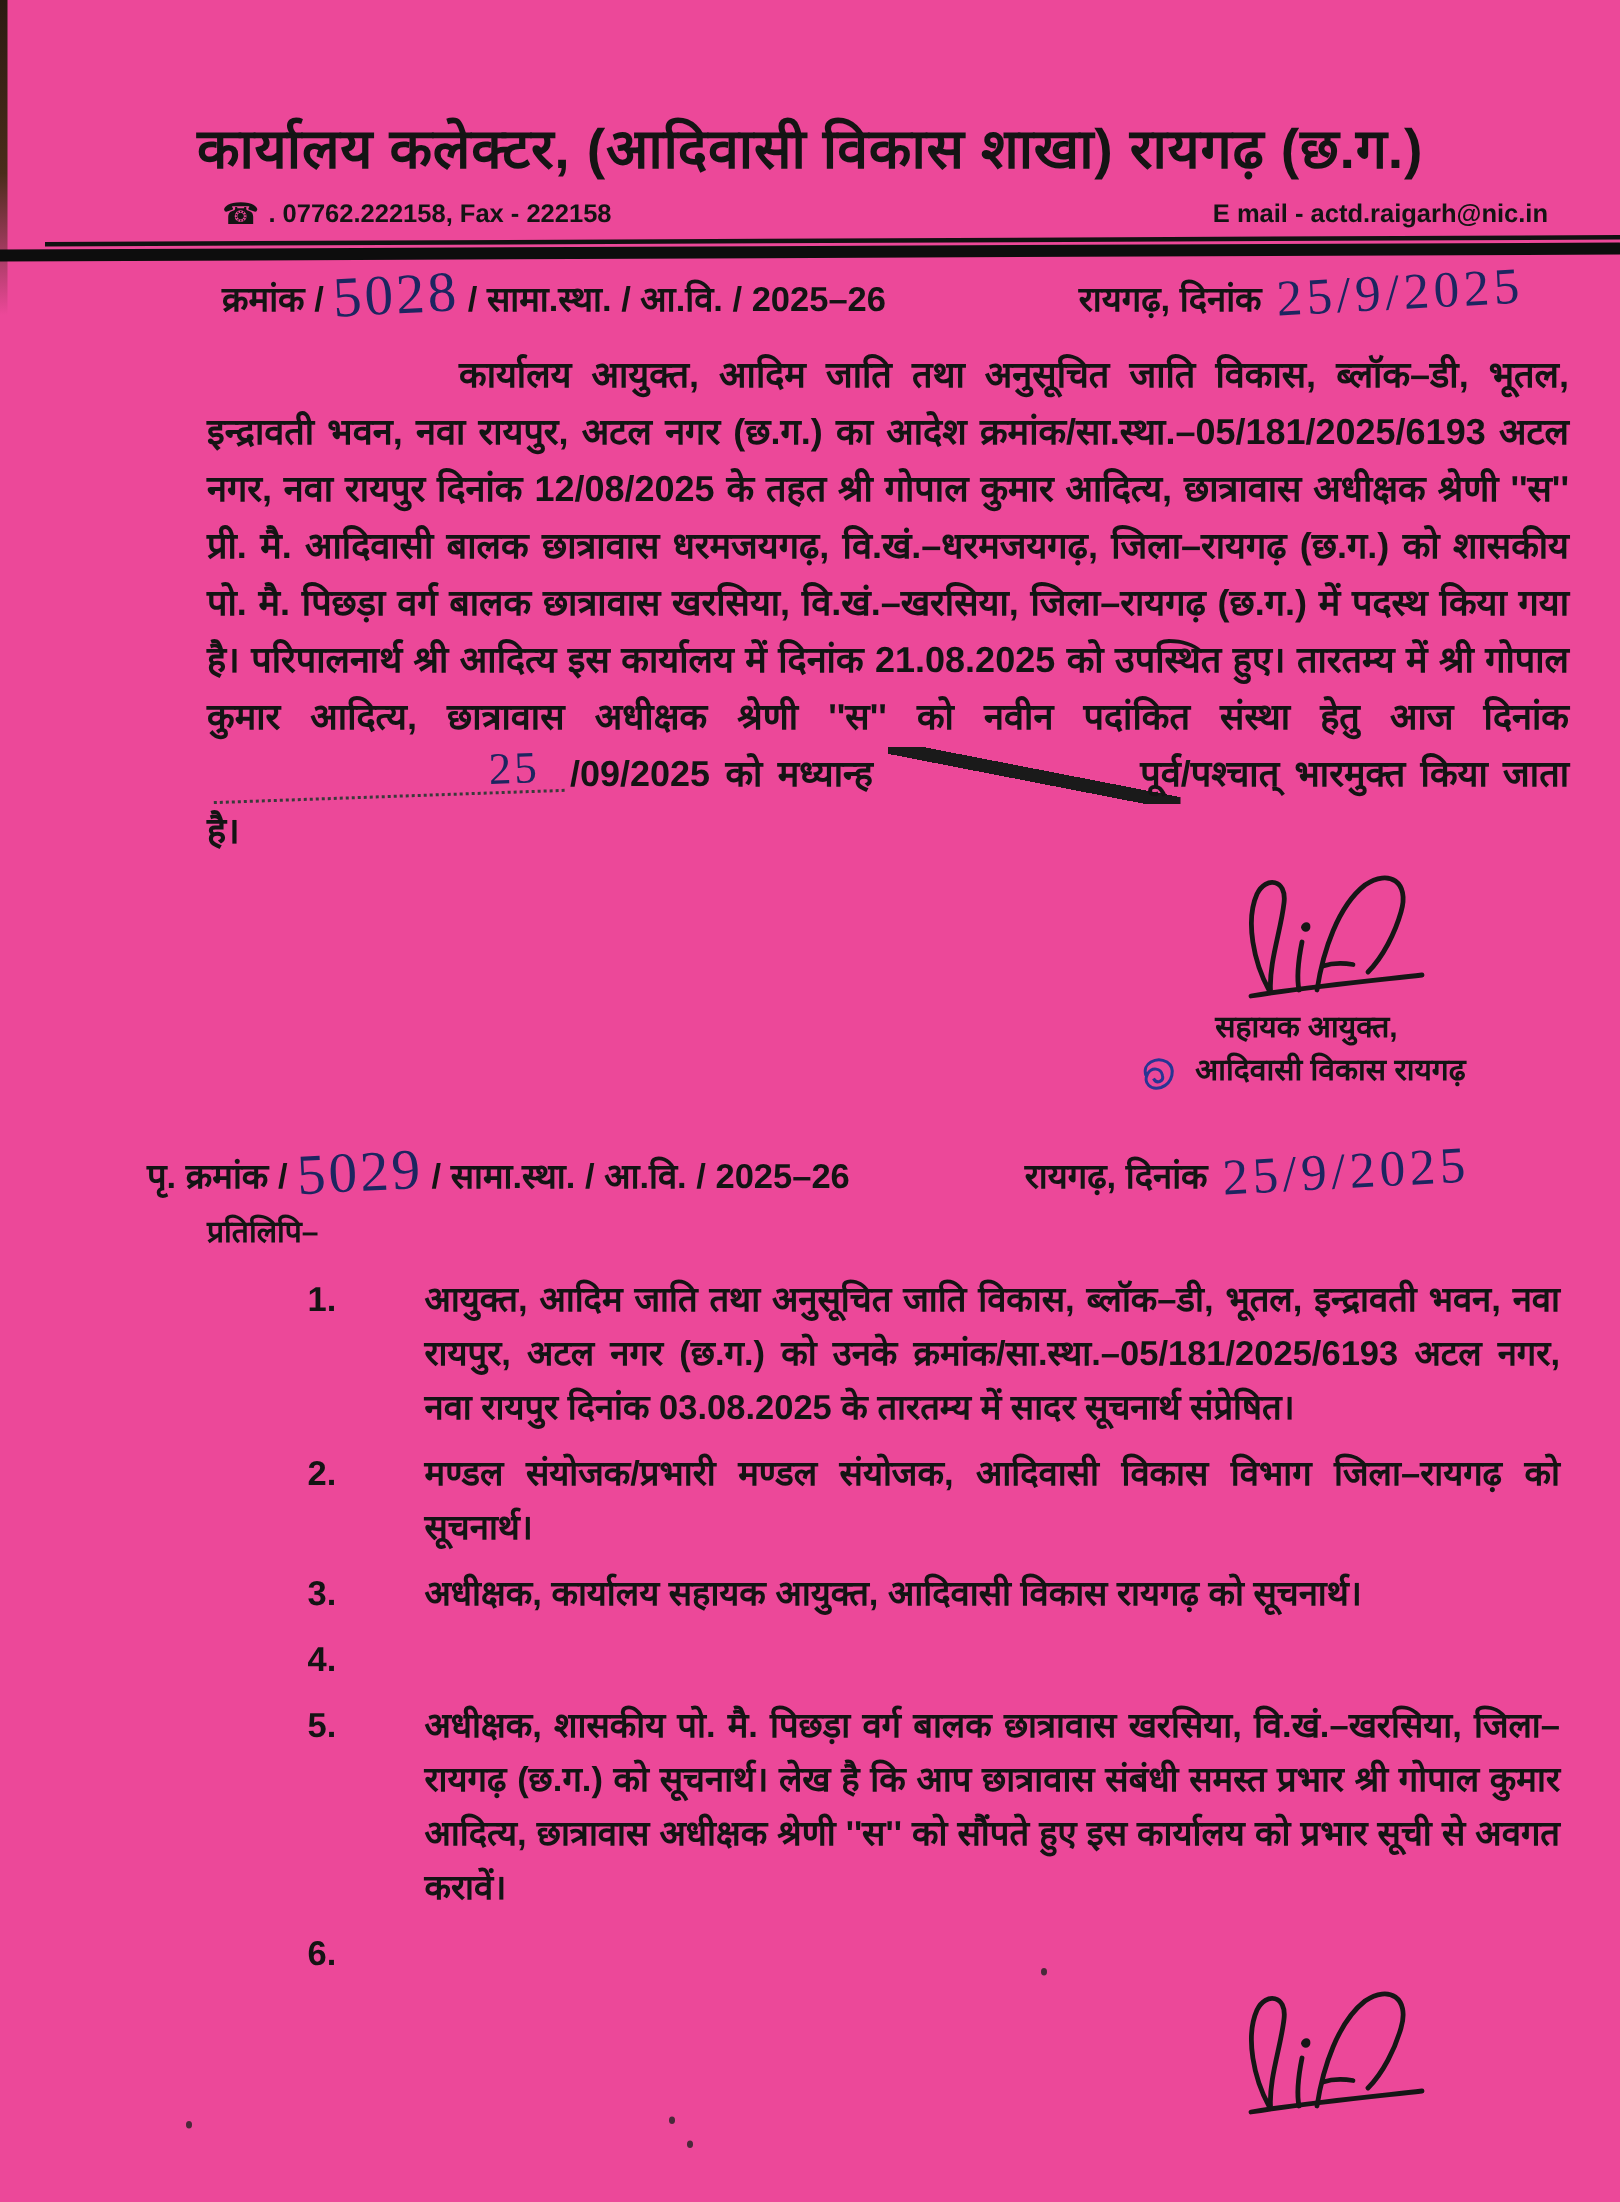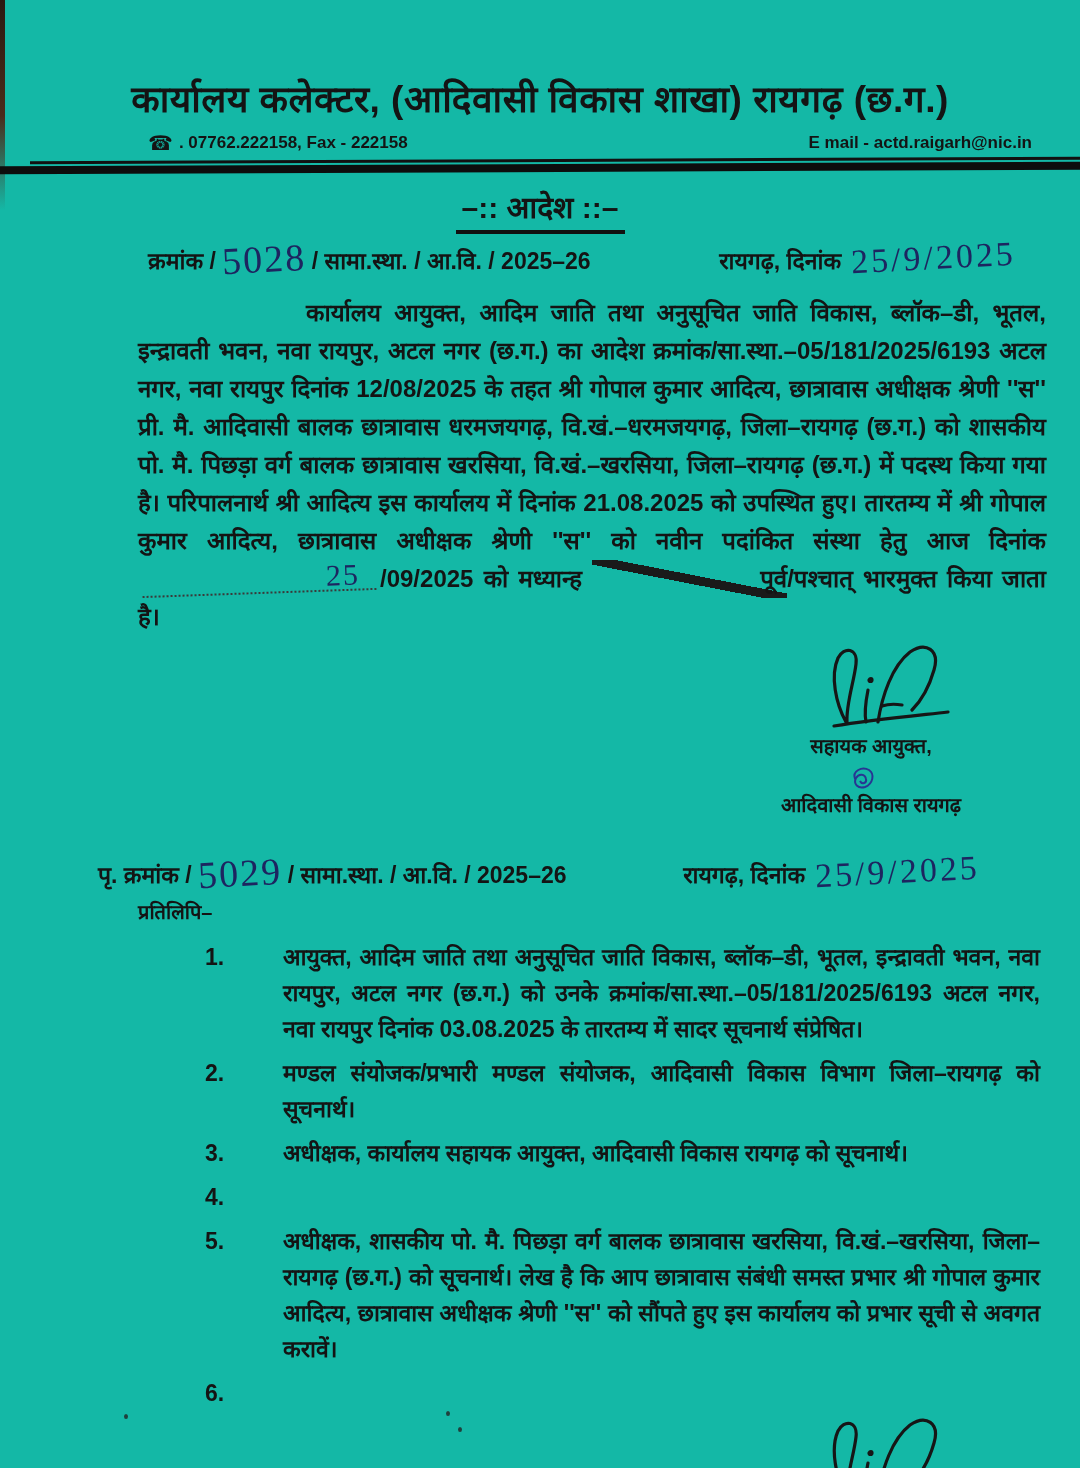--- a/index.html
+++ b/index.html
@@ -1,20 +1,20 @@
 <!DOCTYPE html>
 <html lang="hi"><head>
 <meta charset="utf-8">
 <style>
   html,body{margin:0;padding:0;background:#e8e8e8;}
   .page{
     position:relative;
     width:1080px;height:1468px;
     margin:0 auto;
-    background:#14b8a6;
+    background:#ec4899;
     font-family:"Liberation Sans","DejaVu Sans",sans-serif;
     color:#141414;
     overflow:hidden;
     box-sizing:border-box;
   }
   
   .scan-edge{
     position:absolute;left:0;top:0;width:5px;height:210px;
     background:linear-gradient(to bottom,#2b1a12 0%,#4a2c1a 55%,rgba(80,50,30,0) 100%);
   }
@@ -47,21 +47,21 @@
     padding:0 6px 3px 6px;
   }
 
   
   .ref-row{
     display:flex;align-items:baseline;
     margin:10px 34px 0 148px;
     font-size:23px;font-weight:700;
   }
   .ref-row .left{display:flex;align-items:flex-start;white-space:nowrap;}
-  .ref-row .right{margin-left:auto;display:flex;align-items:center;white-space:nowrap;padding-right:24px;}
+  .ref-row .right{margin-left:auto;display:flex;align-items:flex-end;white-space:nowrap;padding-right:24px;}
   .hw{
     font-family:cursive;
     color:#1d2560;
     font-weight:400;
     font-size:38px;
     line-height:0.9;
     transform:rotate(-3deg);
     display:inline-block;
     margin:0 6px;
     letter-spacing:2px;
@@ -93,21 +93,21 @@
 
   
   .sig-block{
     width:330px;
     margin:6px 44px 0 auto;
     text-align:center;
     font-size:20px;font-weight:700;
     position:relative;
   }
   .sig-scribble{display:block;margin:0 0 2px 110px;}
-  .sig-office-line{display:flex;align-items:center;justify-content:center;gap:2px;white-space:nowrap;flex-direction:column;}
+  .sig-office-line{display:flex;align-items:center;justify-content:center;gap:2px;white-space:nowrap;}
   .blue-scribble{flex:none;position:relative;top:4px;left:-8px;}
 
   
   .ref-row.endorse{margin-top:40px;}
   .copy-heading{
     margin:6px 0 0 138px;
     font-size:20px;font-weight:700;
   }
   .copy-list{margin:14px 34px 0 0;}
   .copy-item{
@@ -137,23 +137,20 @@
     <div class="phone-wrap">
       <span class="phone-icon">☎</span>
       <span>. 07762.222158, Fax - 222158</span>
     </div>
     <span>E mail - actd.raigarh@nic.in</span>
   </div>
 
   <div class="rule-thin"></div>
   <div class="rule-thick"></div>
 
-  <div class="order-heading-wrap">
-    <span class="order-heading">–:: आदेश ::–</span>
-  </div>
 
   <div class="ref-row">
     <span class="left">
       <span>क्रमांक /</span>
       <span class="hw">5028</span>
       <span>/ सामा.स्था. / आ.वि. /  2025–26</span>
     </span>
     <span class="right">
       <span>रायगढ़, दिनांक</span>
       <span class="hw date">25/9/2025</span>

